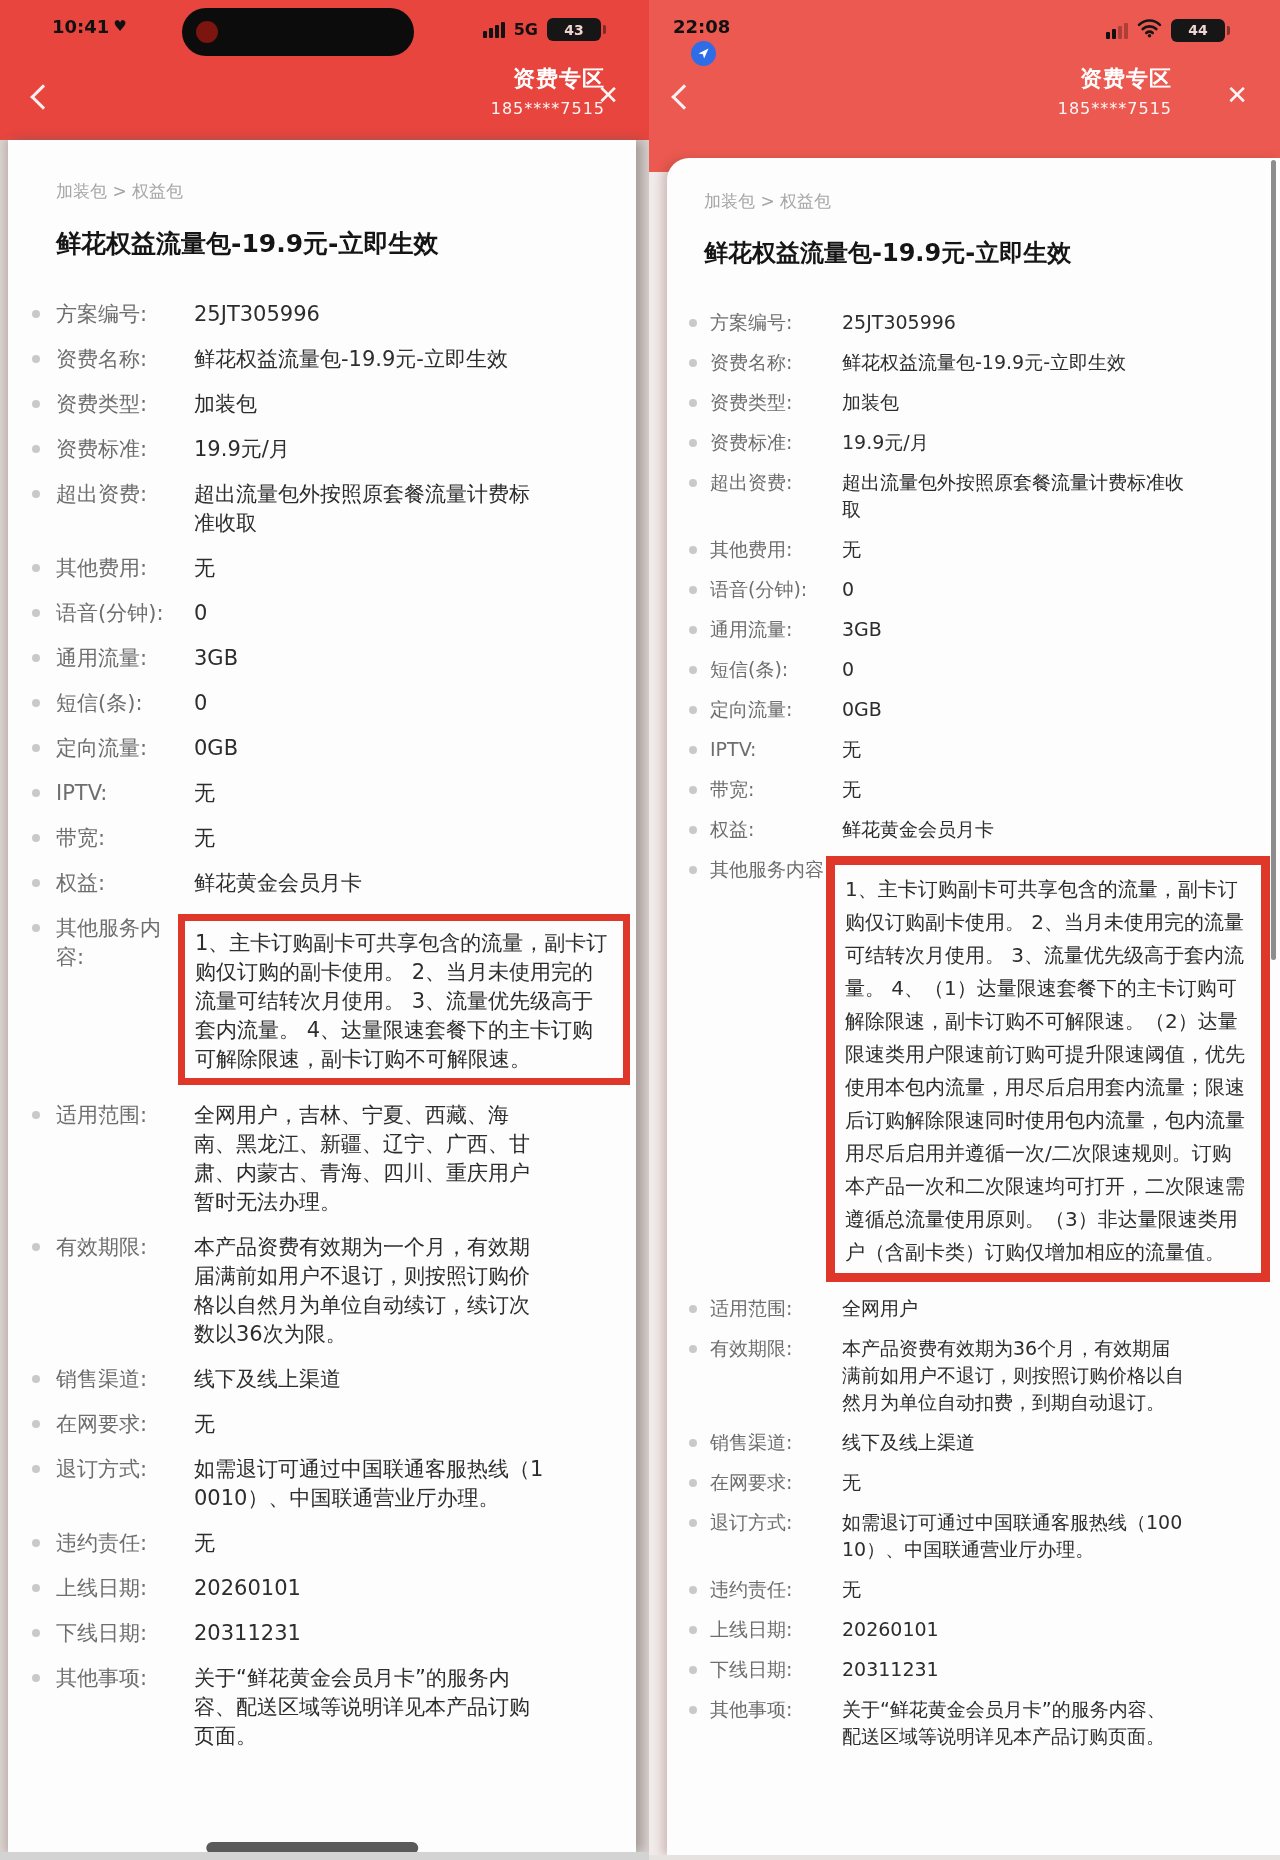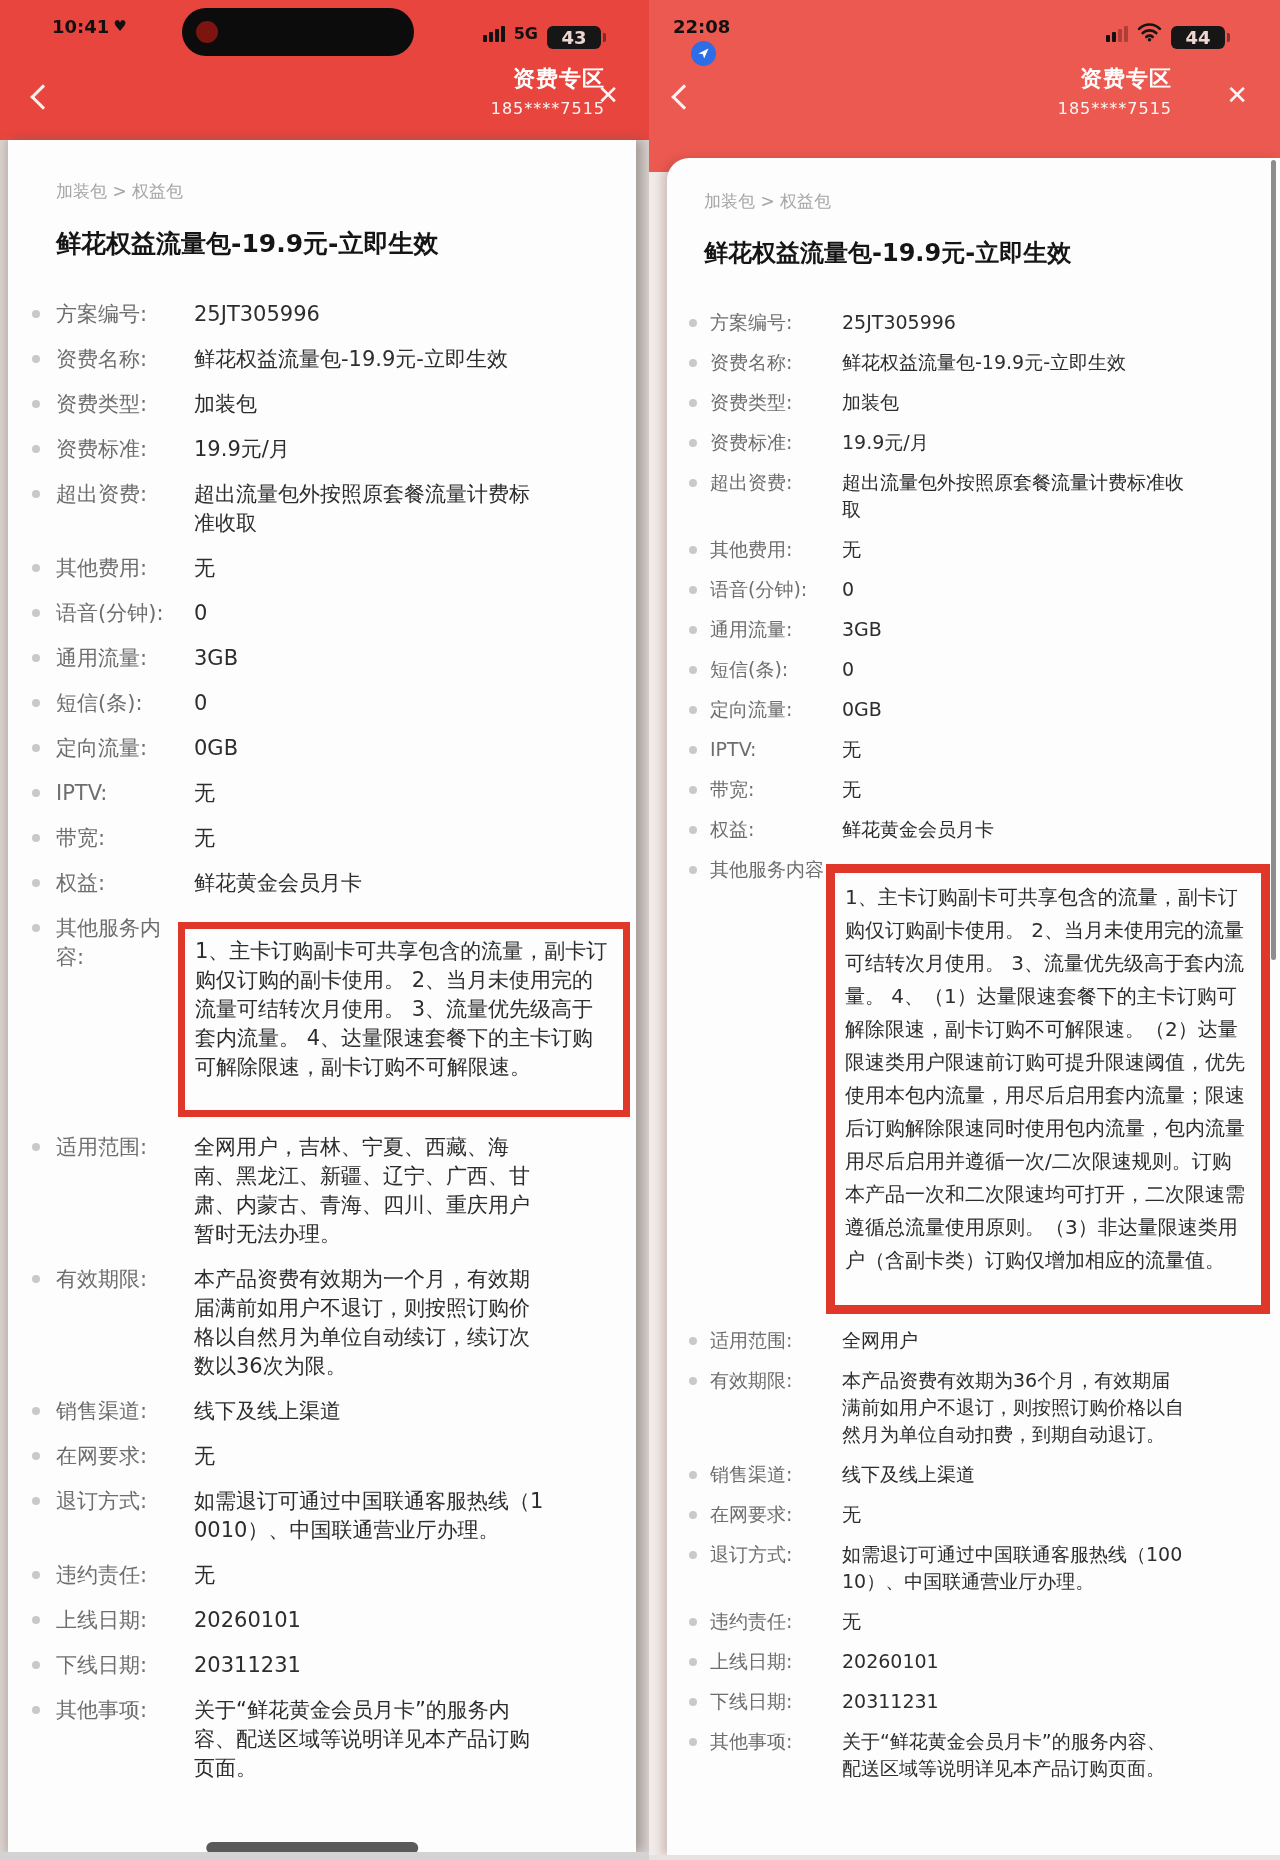--- a/index.html
+++ b/index.html
@@ -25,22 +25,22 @@
   .sb-icons{position:absolute;top:18px;display:flex;align-items:center;gap:9px;}
   .pane-left .sb-icons{right:48px;}
   .pane-right .sb-icons{right:55px;}
   .bars{display:flex;align-items:flex-end;gap:2px;height:17px;}
   .bars i{display:block;width:4px;background:#111;border-radius:1px;}
   .bars i:nth-child(1){height:7px;}.bars i:nth-child(2){height:10px;}
   .bars i:nth-child(3){height:13px;}.bars i:nth-child(4){height:16px;}
   .bars.partial i:nth-child(3),.bars.partial i:nth-child(4){background:rgba(60,12,8,.35);}
   .net5g{font-size:16px;font-weight:bold;color:#111;}
   .batt{position:relative;min-width:46px;height:23px;background:#161616;border-radius:6px;
-    color:#efd6d2;font-size:18px;font-weight:bold;display:flex;align-items:center;
-    justify-content:center;padding:0 4px;margin-top:8px;}
+    color:#efd6d2;font-size:14px;font-weight:bold;display:flex;align-items:center;
+    justify-content:center;padding:0 4px;}
   .batt::after{content:"";position:absolute;right:-5px;top:7px;width:3px;height:9px;
     background:rgba(40,20,18,.55);border-radius:0 2px 2px 0;}
 
   
   .navbar{position:absolute;top:56px;left:0;right:0;height:84px;z-index:4;color:#fff;}
   .nav-center{position:absolute;left:0;right:0;top:8px;text-align:right;}
   .pane-left .nav-center{padding-right:44px;}
   .pane-right .nav-center{padding-right:108px;}
   .nav-title{font-size:22px;font-weight:600;letter-spacing:1px;}
   .nav-sub{font-size:16px;margin-top:5px;opacity:.95;letter-spacing:1px;}
@@ -75,21 +75,21 @@
     font-size:21px;line-height:29px;}
   .pane-right .row{grid-template-columns:17px 126px 1fr;column-gap:6px;padding-right:96px;
     font-size:19px;line-height:27px;margin-bottom:13px;}
   .pane-left .row.row-boxed{padding-right:6px;}
   .pane-right .row.row-boxed{padding-right:10px;}
   .dot{width:8px;height:8px;border-radius:50%;background:#c9c9c9;margin-top:10px;
     justify-self:start;margin-left:2px;}
   .lab{color:#6e6e6e;}
   .val{color:#2d2d2d;word-break:break-all;}
   .val.boxed{margin-left:-16px;border-style:solid;border-color:#df382a;
-    padding:8px 10px 28px 10px;margin-top:8px;}
+    padding:8px 10px 4px 10px;}
   .pane-left .val.boxed{border-width:7px;}
   .pane-right .val.boxed{border-width:9px;line-height:33px;font-size:20px;}
 
   .home-indicator{position:absolute;bottom:6px;left:50%;transform:translateX(-56%);
     width:212px;height:12px;border-radius:7px;background:#5a5a5a;z-index:3;}
   .bottom-strip{position:absolute;left:0;right:0;bottom:0;z-index:4;}
   .pane-left .bottom-strip{height:8px;background:#d3d3d3;}
   .pane-right .bottom-strip{height:5px;background:#e6e2e0;}
   .scrollbar{position:absolute;right:4px;top:2px;width:5px;height:800px;border-radius:3px;
     background:#8d8d8d;z-index:6;}

